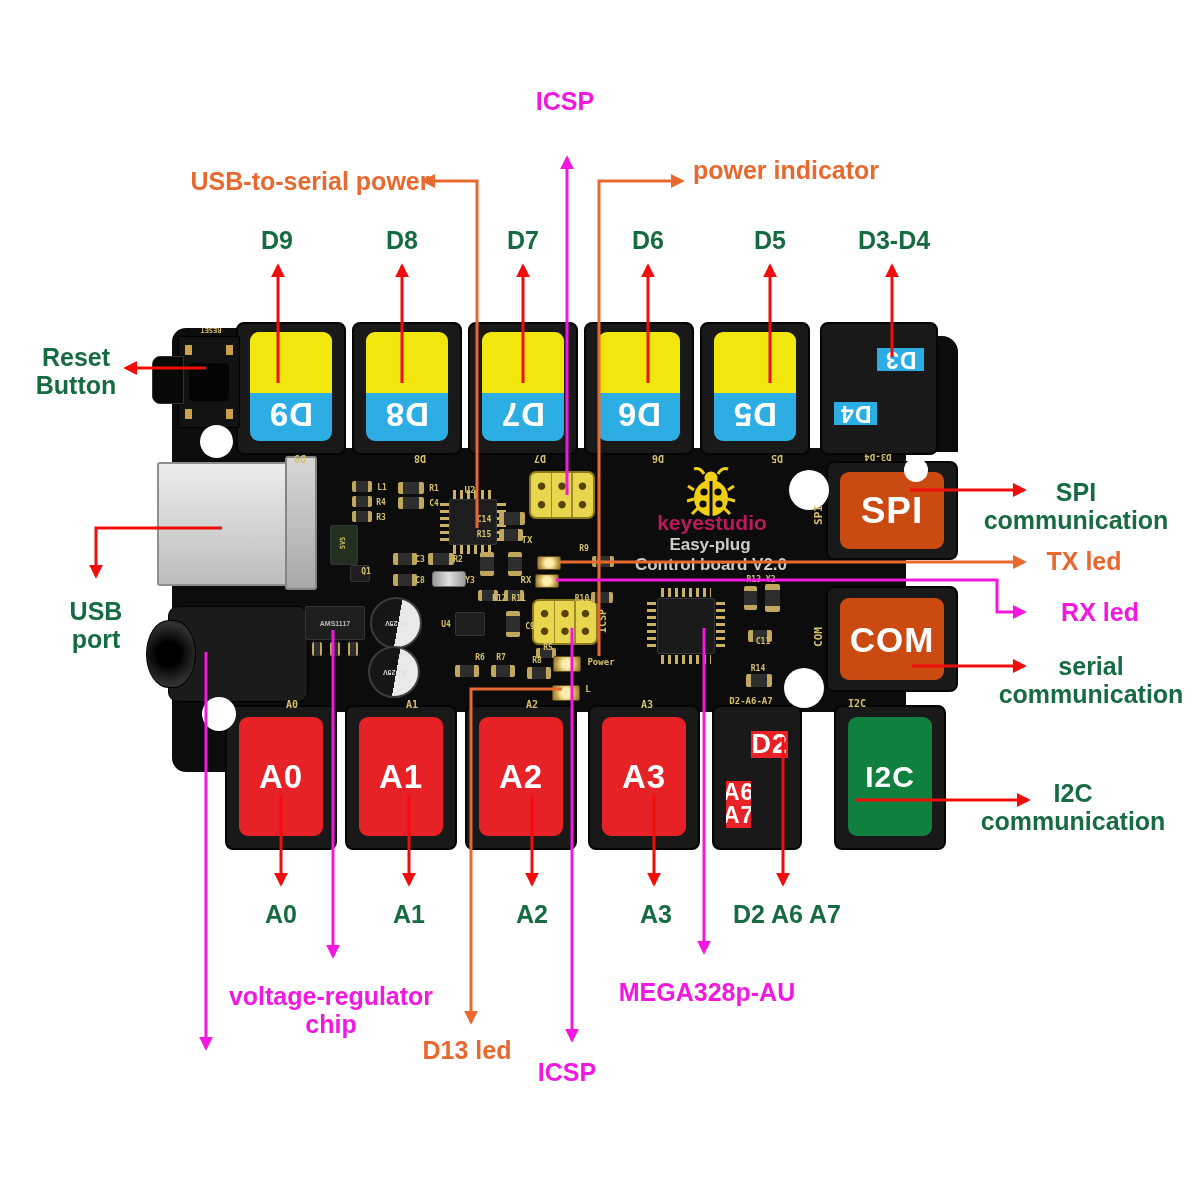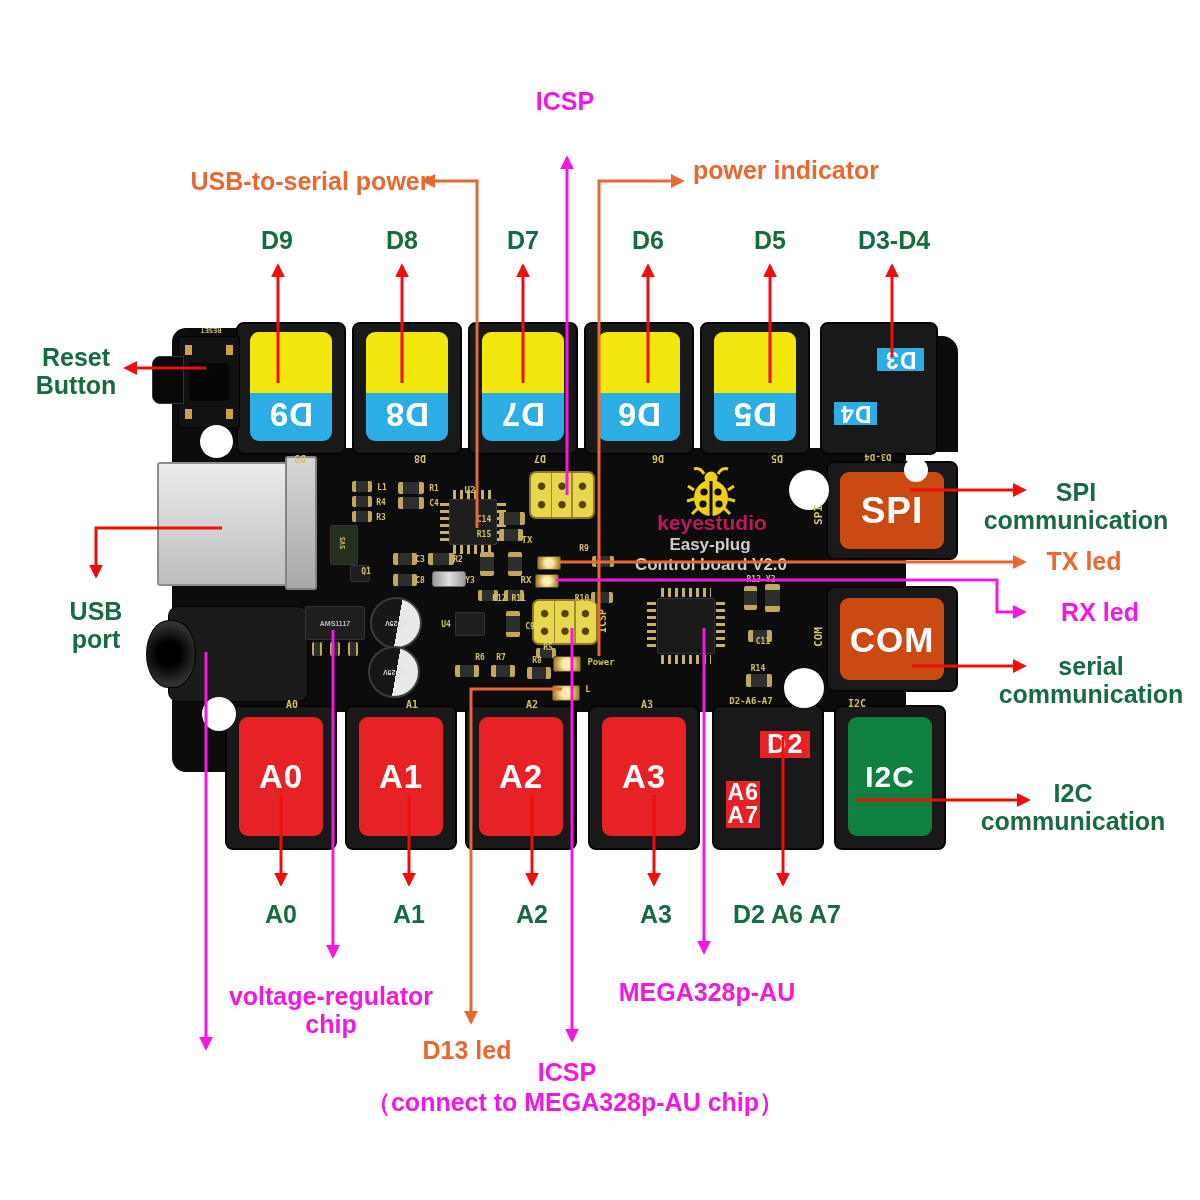--- a/index.html
+++ b/index.html
@@ -129,21 +129,21 @@
   <div class="housing" style="left:465px;top:705px;width:112px;height:145px;">
     <div class="sticker st-red" style="top:10px;">
       <span class="clabel">A2</span>
     </div>
   </div>
   <div class="housing" style="left:588px;top:705px;width:112px;height:145px;">
     <div class="sticker st-red" style="top:10px;">
       <span class="clabel">A3</span>
     </div>
   </div>
-  <div class="housing" style="left:712px;top:705px;width:112px;height:145px;">
+  <div class="housing" style="left:712px;top:705px;width:90px;height:145px;">
     <div class="sticker quad" style="top:10px;grid-template-columns:41% 59%;grid-template-rows:47% 53%;">
       <span class="q qy"></span>
       <span class="q qr">
           <i class="clabel" style="font-size:27px;">D2</i>
         </span>
       <span class="q qr">
         <i class="clabel stack" style="font-size:23px;">
             <b>A6</b>
             <b>A7</b>
           </i>
@@ -410,15 +410,14 @@
   <div class="ann g" style="left:656px;top:914px;">A3</div>
   <div class="ann g" style="left:787px;top:914px;">D2 A6 A7</div>
 
   <div class="ann m" style="left:331px;top:1010px;">
     <span>voltage-regulator</span><br>
     <span>chip</span>
   </div>
   <div class="ann o" style="left:467px;top:1050px;">D13 led</div>
   <div class="ann m" style="left:707px;top:992px;">MEGA328p-AU</div>
   <div class="ann m" style="left:567px;top:1072px;">ICSP</div>
-  <div class="ann m" style="left:575px;top:1102px;">（connect  to MEGA328p-AU chip）</div>
 
 </div>
 
 </body></html>

